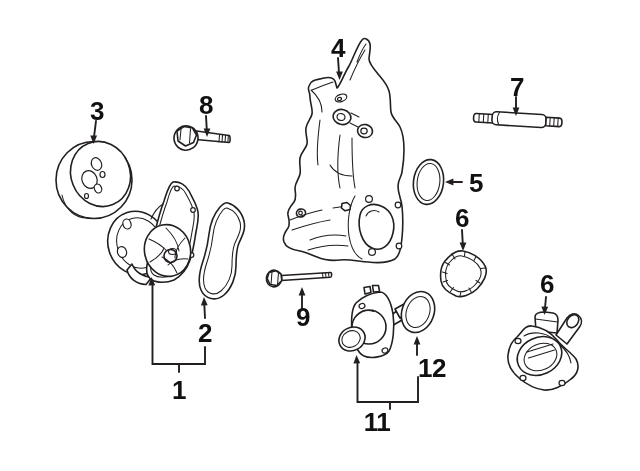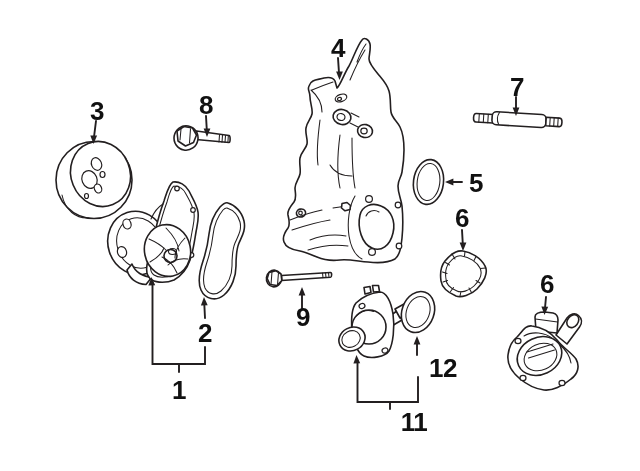--- a/index.html
+++ b/index.html
@@ -235,15 +235,15 @@
   <div class="callout" style="left:179px;top:390px">1</div>
   <div class="callout" style="left:205px;top:333px">2</div>
   <div class="callout" style="left:97px;top:111px">3</div>
   <div class="callout" style="left:338px;top:48px">4</div>
   <div class="callout" style="left:476px;top:183px">5</div>
   <div class="callout" style="left:462px;top:218px">6</div>
   <div class="callout" style="left:517px;top:87px">7</div>
   <div class="callout" style="left:206px;top:105px">8</div>
   <div class="callout" style="left:303px;top:317px">9</div>
   <div class="callout" style="left:547px;top:284px">6</div>
-  <div class="callout" style="left:414px;top:422px">11</div>
-  <div class="callout" style="left:443px;top:368px">12</div>
+  <div class="callout" style="left:377px;top:422px">11</div>
+  <div class="callout" style="left:432px;top:368px">12</div>
 </div>
 
 </body></html>

